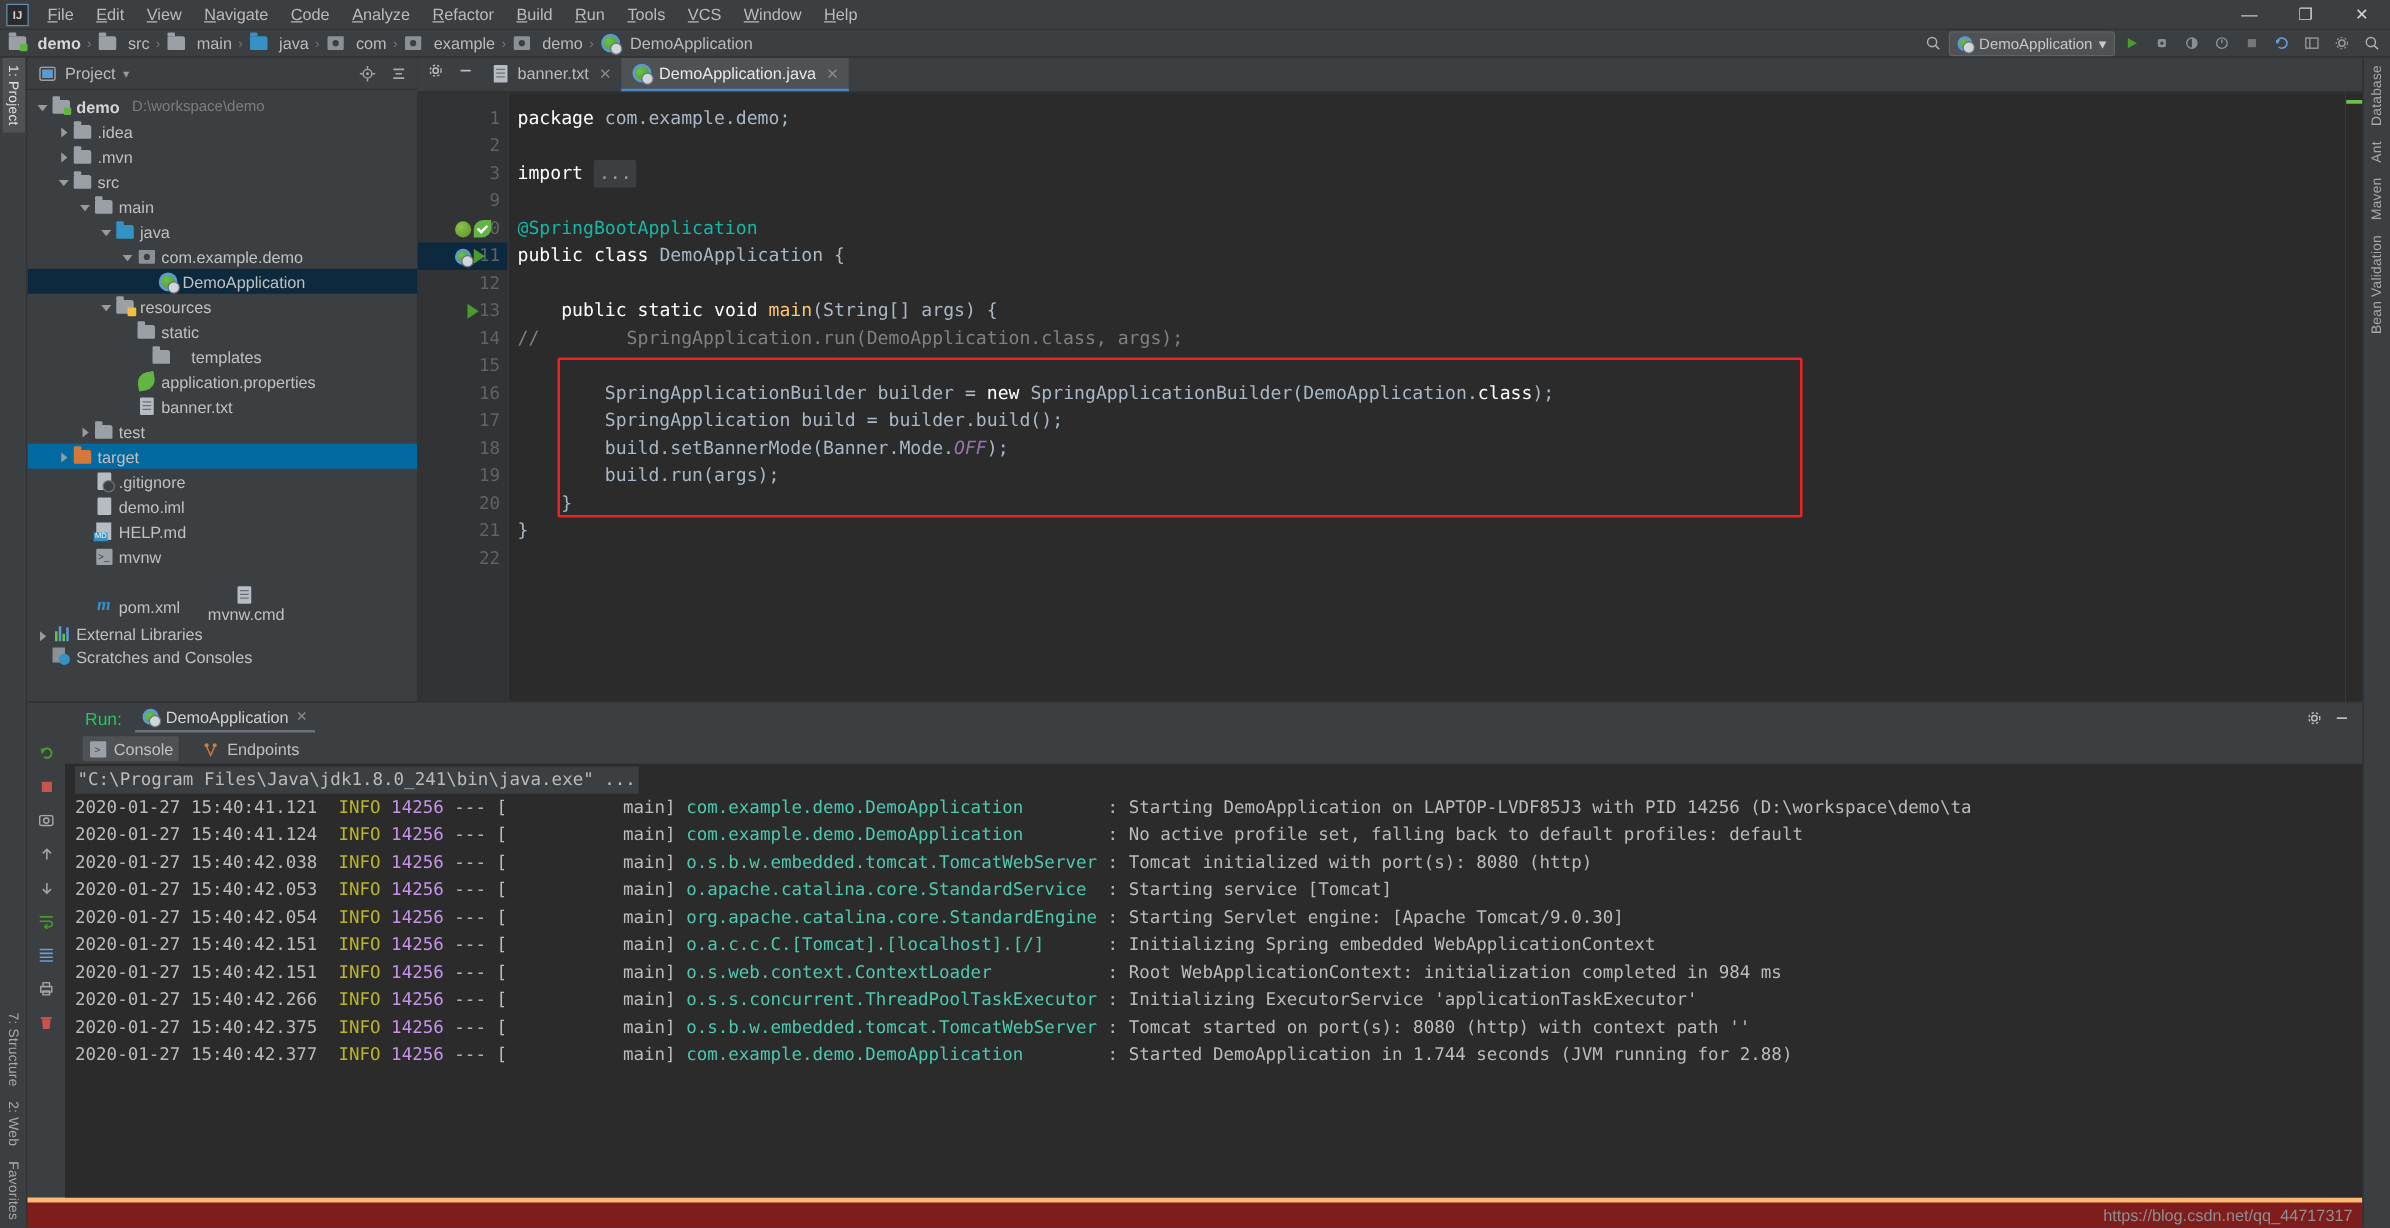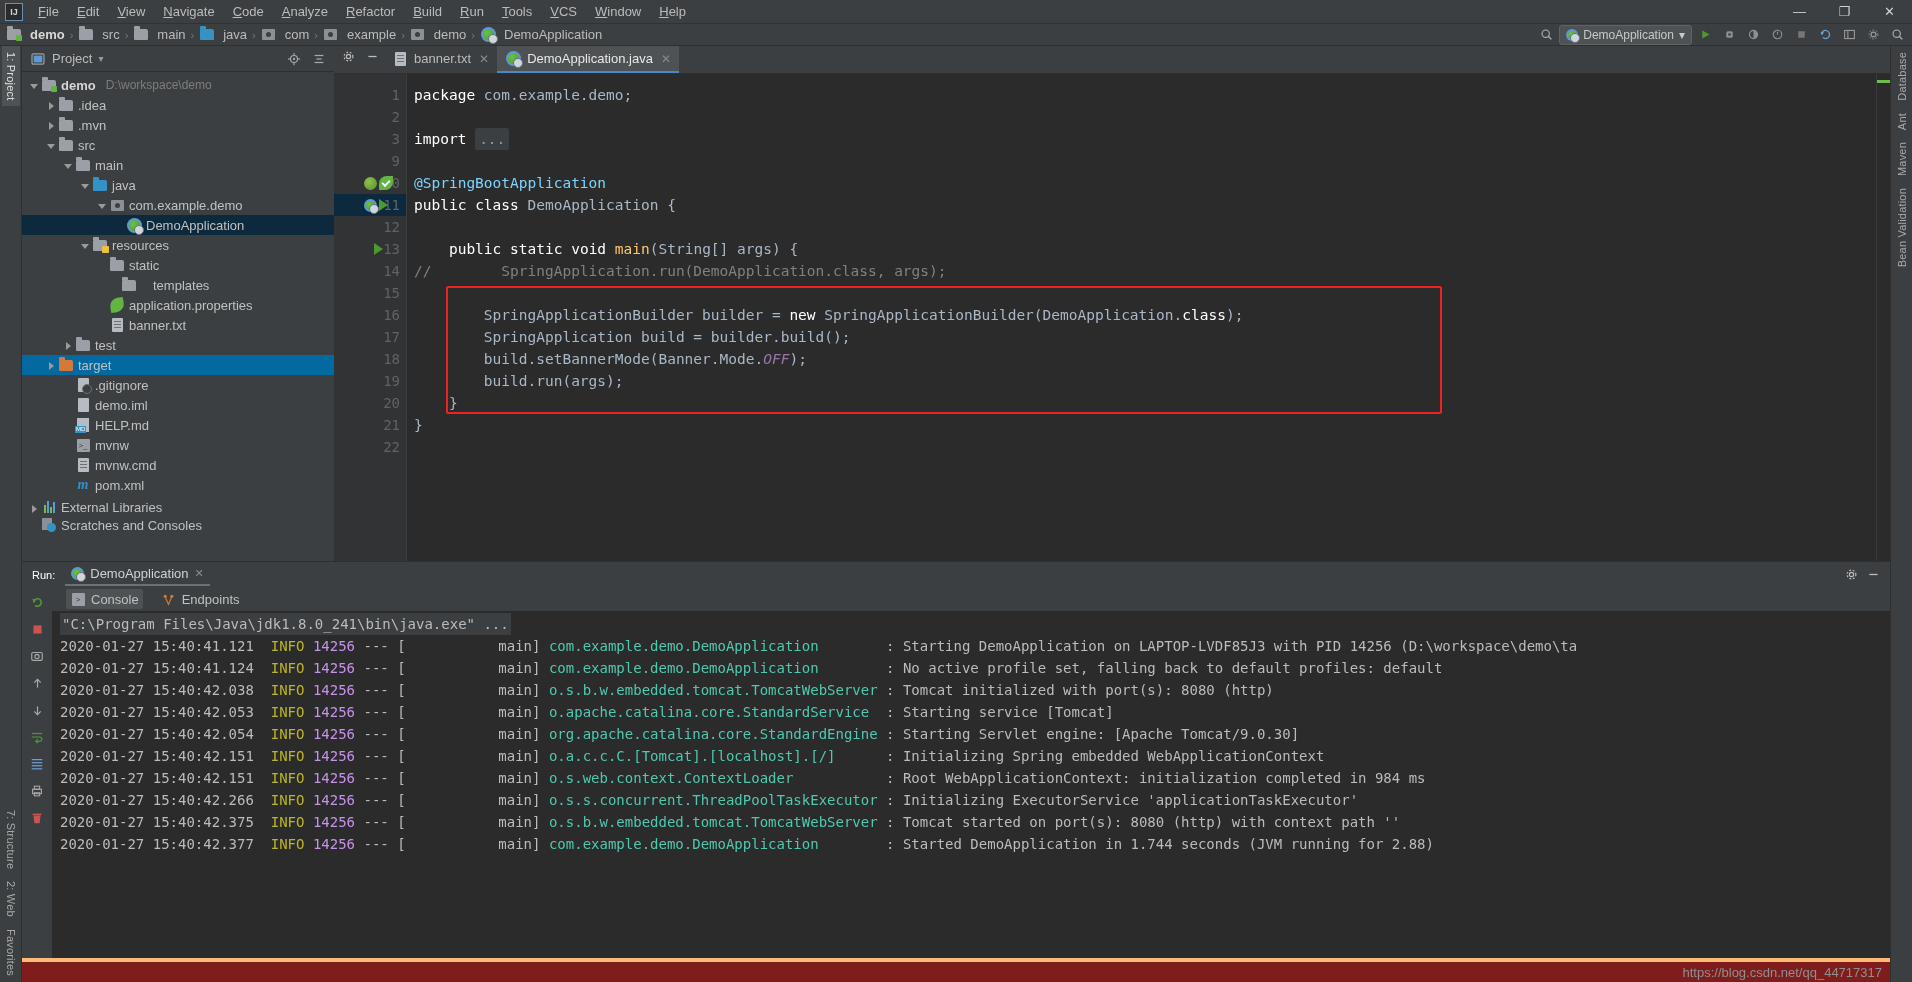--- a/index.html
+++ b/index.html
@@ -160,37 +160,37 @@
   .check-ic::after { content: ''; position: absolute; left: 3px; top: 4px; width: 6px; height: 3px;
      border-left: 2px solid #ffffff; border-bottom: 2px solid #ffffff; transform: rotate(-45deg); }
   .code-area {
     flex: 1 1 auto; position: relative; padding-top: 10px; overflow: hidden;
     font-family: "DejaVu Sans Mono", monospace; font-size: 14.5px; line-height: 22px; color: #a9b7c6;
     white-space: pre;
   }
   .cline { height: 22px; line-height: 22px; padding-left: 8px; }
   .kw { color: #ffffff; }
   .cmt { color: #808080; } .mth { color: #ffc66d; }
-  .ann { color: #7dd3fc; } .stc { color: #9876aa; font-style: italic; }
+  .ann { color: #14b8a6; } .stc { color: #9876aa; font-style: italic; }
   .fold { display: inline-block; background: #3c3f41; color: #999; padding: 0 4px; border-radius: 2px; }
   .redbox {
     position: absolute; border: 2px solid #ee2222; pointer-events: none; border-radius: 2px;
   }
   .vsep { position: absolute; top: 0; bottom: 0; width: 1px; background: #3c3f41; }
   .right-marker { position: absolute; top: 0; bottom: 0; width: 1px; background: #3a3a3a; }
   .scroll-track { position: absolute; right: 0; top: 0; bottom: 0; width: 13px; background: #2b2b2b; }
   .err-stripe { position: absolute; right: 0; width: 13px; height: 3px; }
 
   
   .lower { flex: 1 1 auto; display: flex; flex-direction: column; background: #3c3f41; min-height: 0; }
   .run-header {
     height: 26px; display: flex; align-items: center; padding: 0 6px 0 10px; flex: 0 0 26px;
     border-top: 1px solid #2f2f2f;
   }
-  .run-label { font-size: 11px; color: #ffffff; margin-right: 10px; }
+  .run-label { font-size: 14px; color: #22c55e; margin-right: 10px; margin-left: 36px; }
   .run-tab {
     display: flex; align-items: center; gap: 6px; font-size: 13px; color: #d0d0d0;
     border-bottom: 2px solid #6b7178; padding: 3px 6px;
   }
   .run-header .spacer { flex: 1 1 auto; }
   .console-wrap { flex: 1 1 auto; display: flex; min-height: 0; }
   .console-rail {
     width: 30px; flex: 0 0 30px; background: #3c3f41; display: flex; flex-direction: column;
     align-items: center; padding-top: 6px; gap: 9px;
   }
@@ -549,21 +549,21 @@
                 </span>
                 <span class="label">HELP.md</span>
               </div>
               <div class="node" style="padding-left: 40px;">
                 <span class="arrow"></span>
                 <span class="ic">
                   <span class="sh-ic">&gt;_</span>
                 </span>
                 <span class="label">mvnw</span>
               </div>
-              <div class="node" style="padding-left: 40px;">
+              <div class="node" style="padding-left: 40px; flex-direction: column;">
                 <span class="arrow"></span>
                 <span class="ic">
                   <span class="file doc"></span>
                 </span>
                 <span class="label">mvnw.cmd</span>
               </div>
               <div class="node" style="padding-left: 40px;">
                 <span class="arrow"></span>
                 <span class="ic">
                   <span class="m-ic">m</span>

